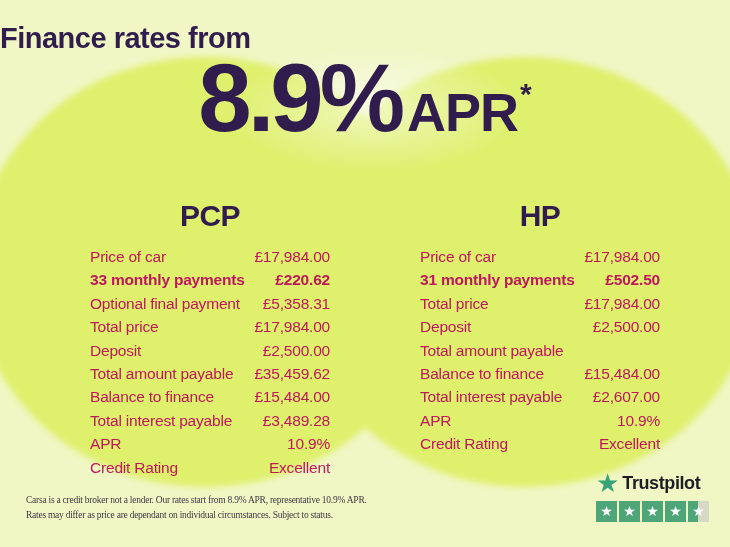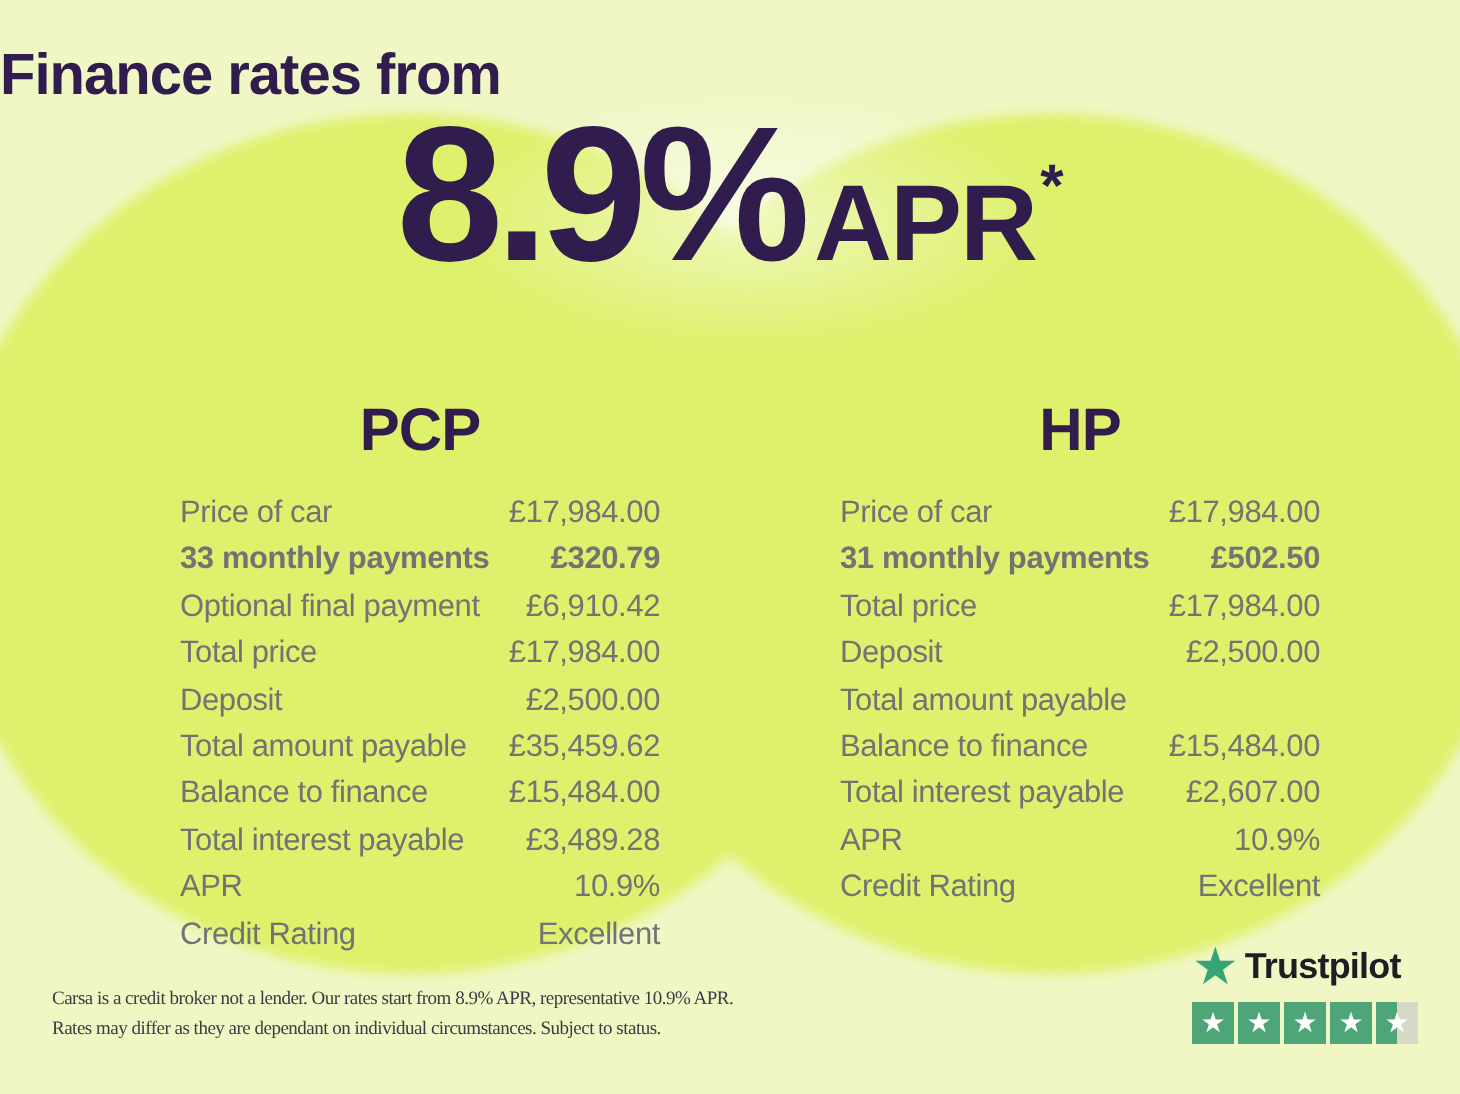--- a/index.html
+++ b/index.html
@@ -50,21 +50,21 @@
   .table-hp{left:420px;}
   .table-title{
     text-align:center;
     font-size:30px;font-weight:bold;letter-spacing:-0.5px;
     color:#301c4d;
     margin-bottom:13px;line-height:32px;
   }
   .finance-row{
     display:flex;justify-content:space-between;align-items:baseline;
     font-size:15.5px;line-height:23.4px;letter-spacing:-0.2px;
-    color:#737373;
+    color:#be185d;
   }
   .finance-row.bold{font-weight:bold;}
   .disclaimer{
     position:absolute;left:26px;top:493px;width:430px;
     font-size:9.5px;line-height:14.5px;letter-spacing:-0.25px;
     color:#3b3b42;
     font-family:Liberation Serif, serif;
   }
   .trustpilot{position:absolute;left:596px;top:470px;}
   .tp-logo-row{display:flex;align-items:center;gap:3px;}
@@ -104,25 +104,25 @@
   </div>
 
   <div class="finance-table table-pcp">
     <div class="table-title">PCP</div>
     <div class="finance-row">
       <span>Price of car</span>
       <span>£17,984.00</span>
     </div>
     <div class="finance-row bold">
       <span>33 monthly payments</span>
-      <span>£320.79</span>
+      <span>£220.62</span>
     </div>
     <div class="finance-row">
       <span>Optional final payment</span>
-      <span>£6,910.42</span>
+      <span>£5,358.31</span>
     </div>
     <div class="finance-row">
       <span>Total price</span>
       <span>£17,984.00</span>
     </div>
     <div class="finance-row">
       <span>Deposit</span>
       <span>£2,500.00</span>
     </div>
     <div class="finance-row">
@@ -181,21 +181,21 @@
       <span>10.9%</span>
     </div>
     <div class="finance-row">
       <span>Credit Rating</span>
       <span>Excellent</span>
     </div>
   </div>
 
   <div class="disclaimer">
     <div>Carsa is a credit broker not a lender. Our rates start from 8.9% APR, representative 10.9% APR.</div>
-    <div>Rates may differ as they are dependant on individual circumstances. Subject to status.</div>
+    <div>Rates may differ as price are dependant on individual circumstances. Subject to status.</div>
   </div>
 
   <div class="trustpilot">
     <div class="tp-logo-row">
       <span class="tp-logo-star">★</span>
       <span class="tp-brand">Trustpilot</span>
     </div>
     <div class="tp-stars-row">
       <span class="tp-box">★</span>
       <span class="tp-box">★</span>

